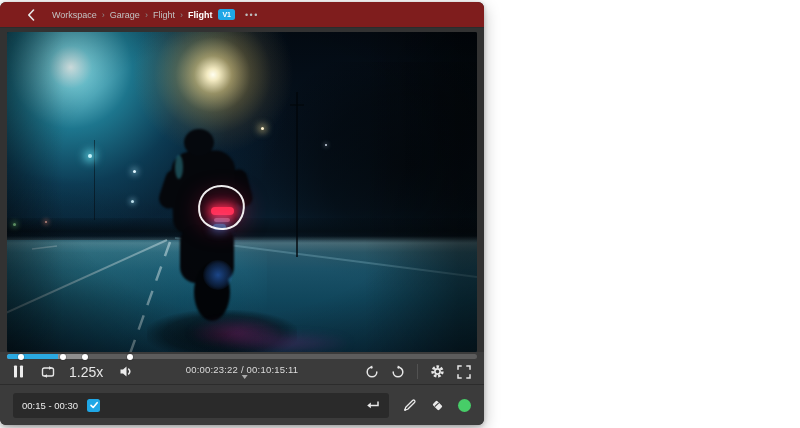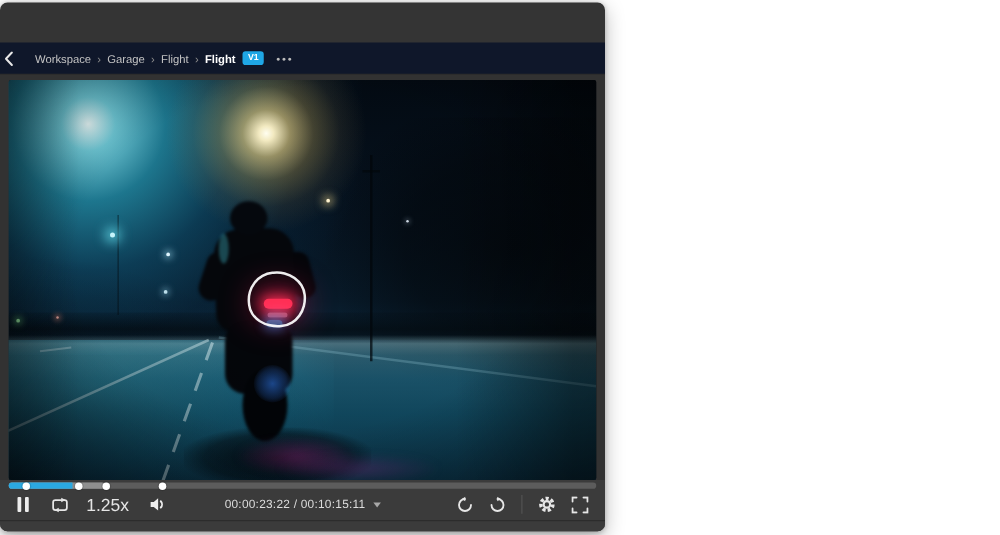--- a/index.html
+++ b/index.html
@@ -1,20 +1,20 @@
 <!DOCTYPE html>
 <html><head>
 <meta charset="utf-8">
 <style>
   html,body{margin:0;padding:0;}
   body{width:800px;height:428px;background:#ffffff;font-family:"Liberation Sans","DejaVu Sans",sans-serif;position:relative;overflow:hidden;}
   .window{position:absolute;left:0;top:2px;width:484px;height:423px;background:#343434;border-radius:6px;box-shadow:0 5px 16px rgba(0,0,0,.28),0 1px 4px rgba(0,0,0,.22);overflow:hidden;}
 
   
-  .topbar{height:26px;background:#0f172a;border-bottom:1px solid #2c2c2c;display:flex;align-items:center;padding:0 0;box-sizing:border-box;margin-top:32px;}
+  .topbar{height:26px;background:#7f1d1d;border-bottom:1px solid #2c2c2c;display:flex;align-items:center;padding:0 24px;box-sizing:border-box;}
   .backbtn{width:14px;height:14px;display:flex;align-items:center;justify-content:center;margin-right:10px;cursor:pointer;}
   .crumb{font-size:9px;color:#c3c3c3;margin:0 4px;cursor:pointer;white-space:nowrap;}
   .crumb-sep{font-size:9px;color:#8d8d8d;margin:0 1px;}
   .crumb-current{font-size:9px;color:#ffffff;font-weight:bold;margin:0 4px;}
   .badge{background:#1FA7E6;color:#fff;font-size:7px;font-weight:bold;border-radius:2.5px;padding:2px 4px;line-height:1;margin-left:2px;cursor:pointer;}
   .moredots{color:#bdbdbd;font-size:9px;letter-spacing:1.5px;margin-left:10px;cursor:pointer;}
 
   
   .player{position:relative;height:356px;background:#323232;}
   .video{position:absolute;left:7px;top:4px;width:470px;height:320px;overflow:hidden;border-radius:2px;background:#05090f;cursor:pointer;}
@@ -58,21 +58,21 @@
 
   
   .bottomstrip{position:absolute;left:0;top:324px;width:100%;height:32px;background:#3b3b3b;}
   .scrub{position:absolute;left:7px;top:326px;width:470px;height:5px;background:#5c5c5c;border-radius:2.5px;cursor:pointer;}
   .scrub .buffer{position:absolute;left:0;top:0;height:100%;background:#8f8f8f;border-radius:2.5px;}
   .scrub .fill{position:absolute;left:0;top:0;height:100%;background:#2BA9E1;border-radius:2.5px 0 0 2.5px;}
   .scrub .marker{position:absolute;top:-0.5px;width:6px;height:6px;background:#fff;border-radius:50%;transform:translateX(-50%);box-shadow:0 0 0 1px rgba(0,0,0,.12);}
   .controls{position:absolute;left:0;top:331px;width:100%;height:25px;display:flex;align-items:center;padding:0 13px;box-sizing:border-box;}
   .ctl{display:flex;align-items:center;justify-content:center;cursor:pointer;}
   .speed{font-size:14px;color:#e6e6e6;margin:0 16px 0 0;cursor:pointer;}
-  .timecode{position:absolute;left:50%;transform:translateX(-50%);display:flex;align-items:center;cursor:pointer;}
+  .timecode{position:absolute;left:50%;transform:translateX(-50%);display:flex;align-items:center;cursor:pointer;flex-direction:column;}
   .timecode span{font-size:9.5px;color:#dcdcdc;letter-spacing:.2px;}
   .caret{width:0;height:0;border-left:3.5px solid transparent;border-right:3.5px solid transparent;border-top:4px solid #a8a8a8;margin-left:6px;}
   .rightctls{margin-left:auto;display:flex;align-items:center;gap:12px;}
   .ctldiv{width:1px;height:15px;background:#525252;}
 
   
   .commentbar{height:41px;background:#3b3b3b;border-top:1px solid #2c2c2c;display:flex;align-items:center;padding:0 13px;box-sizing:border-box;}
   .cinput{flex:1;height:25px;background:#2a2a2a;border-radius:3px;display:flex;align-items:center;padding:0 9px;margin-right:13px;cursor:text;}
   .range{font-size:9.5px;color:#ececec;white-space:nowrap;}
   .checkbox{width:13px;height:13px;background:#1FA7E6;border-radius:2.5px;margin-left:9px;display:flex;align-items:center;justify-content:center;cursor:pointer;flex-shrink:0;}
@@ -206,20 +206,35 @@
         <div class="ctl">
           <svg width="14" height="14" viewBox="0 0 14 14">
               <path d="M1 4.2 V1 H4.2 M9.8 1 H13 V4.2 M13 9.8 V13 H9.8 M4.2 13 H1 V9.8" fill="none" stroke="#E6E6E6" stroke-width="1.5" stroke-linecap="round"></path>
             </svg>
         </div>
       </div>
     </div>
   </div>
 
   <div class="commentbar">
+    <div class="cinput">
+      <span class="range">00:15 - 00:30</span>
+      <div class="checkbox" style="background: rgb(31, 167, 230); visibility: visible;">
+        <svg width="10" height="10" viewBox="0 0 12 12">
+            <path d="M2.4 6.4 L5 9 L9.8 3.2" fill="none" stroke="#fff" stroke-width="1.9" stroke-linecap="round" stroke-linejoin="round"></path>
+          </svg>
+      </div>
+      <div class="cspacer"></div>
+      <div class="ctl">
+        <svg width="14" height="12" viewBox="0 0 14 12">
+            <path d="M12 2.4 V6.4 H4.2" fill="none" stroke="#E9E9E9" stroke-width="1.5"></path>
+            <polygon points="4.8,3.6 4.8,9.2 1.2,6.4" fill="#E9E9E9"></polygon>
+          </svg>
+      </div>
+    </div>
     <div class="tools">
       <div class="ctl">
         <svg width="15" height="15" viewBox="0 0 14 14">
             <path d="M2.6 11.4 L3.5 8.7 L10.1 2.1 a1.3 1.3 0 0 1 1.8 1.8 L5.3 10.5 Z" fill="none" stroke="#E9E9E9" stroke-width="1.2" stroke-linejoin="round"></path>
             <circle cx="3" cy="11" r="0.9" fill="#E9E9E9"></circle>
           </svg>
       </div>
       <div class="ctl">
         <svg width="15" height="15" viewBox="0 0 14 14">
             <g transform="rotate(45 7 7)">

